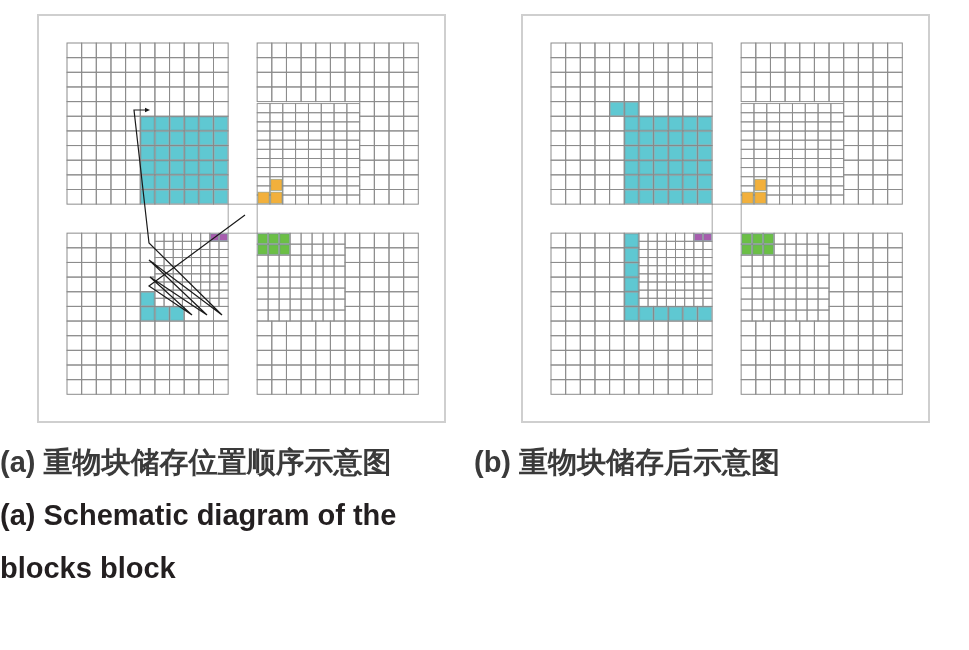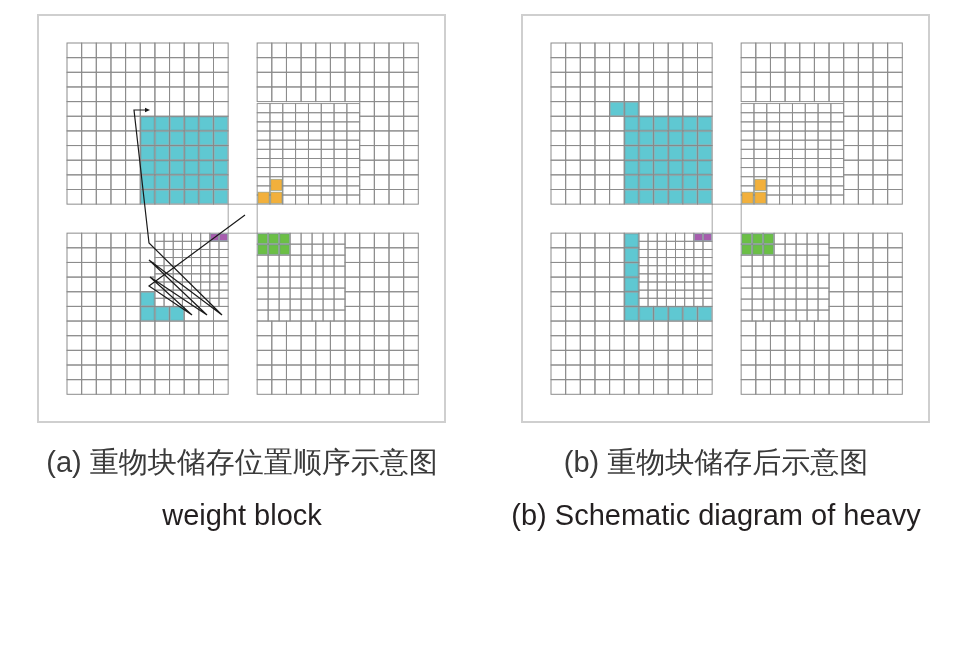--- a/index.html
+++ b/index.html
@@ -1,21 +1,21 @@
 <!DOCTYPE html>
 <html><head>
 <meta charset="utf-8">
 <style>
   html, body { margin:0; padding:0; background:#ffffff; }
   body { width:969px; height:650px; position:relative; overflow:hidden; font-family:"Liberation Sans", sans-serif; }
   .panel { position:absolute; top:14px; width:409px; height:409px; border:2px solid #cfcfcf; box-sizing:border-box; background:#fff; }
   #panel-a { left:37px; }
   #panel-b { left:521px; }
   svg.grid { position:absolute; left:0; top:0; }
-  .caption { position:absolute; text-align:center; color:#231f20; font-size:29px; line-height:53px; }
+  .caption { position:absolute; color:#231f20; font-size:29px; line-height:53px;font-weight:bold; }
   #cap-a { left:0; width:484px; top:436px; }
   #cap-b { left:474px; width:484px; top:436px; }
   .cap-line { display:block; white-space:nowrap; }
   .cap-cn { color:#3a3a3a; }
 </style>
 </head>
 <body>
 
 <div class="panel" id="panel-a">
   <svg class="grid" id="svg-a" width="409" height="409">
@@ -1360,18 +1360,18 @@
       <rect x="116.7" y="291.2" width="13.05" height="13.05" fill="#5FC8D2" stroke="#6a8f94" stroke-width="0.8" stroke-opacity="0.6"></rect>
       <rect x="131.35000000000002" y="291.2" width="13.05" height="13.05" fill="#5FC8D2" stroke="#6a8f94" stroke-width="0.8" stroke-opacity="0.6"></rect>
       <rect x="146" y="291.2" width="13.05" height="13.05" fill="#5FC8D2" stroke="#6a8f94" stroke-width="0.8" stroke-opacity="0.6"></rect>
       <rect x="160.65" y="291.2" width="13.05" height="13.05" fill="#5FC8D2" stroke="#6a8f94" stroke-width="0.8" stroke-opacity="0.6"></rect>
       <rect x="175.3" y="291.2" width="13.05" height="13.05" fill="#5FC8D2" stroke="#6a8f94" stroke-width="0.8" stroke-opacity="0.6"></rect>
     </svg>
 </div>
 
 <div class="caption" id="cap-a">
   <span class="cap-line cap-cn">(a) 重物块储存位置顺序示意图</span>
-  <span class="cap-line">weight block</span>
+  <span class="cap-line">(a) Schematic diagram of the</span>
+  <span class="cap-line">blocks block</span>
 </div>
 <div class="caption" id="cap-b">
   <span class="cap-line cap-cn">(b) 重物块储存后示意图</span>
-  <span class="cap-line">(b) Schematic diagram of heavy</span>
 </div>
 
 </body></html>

